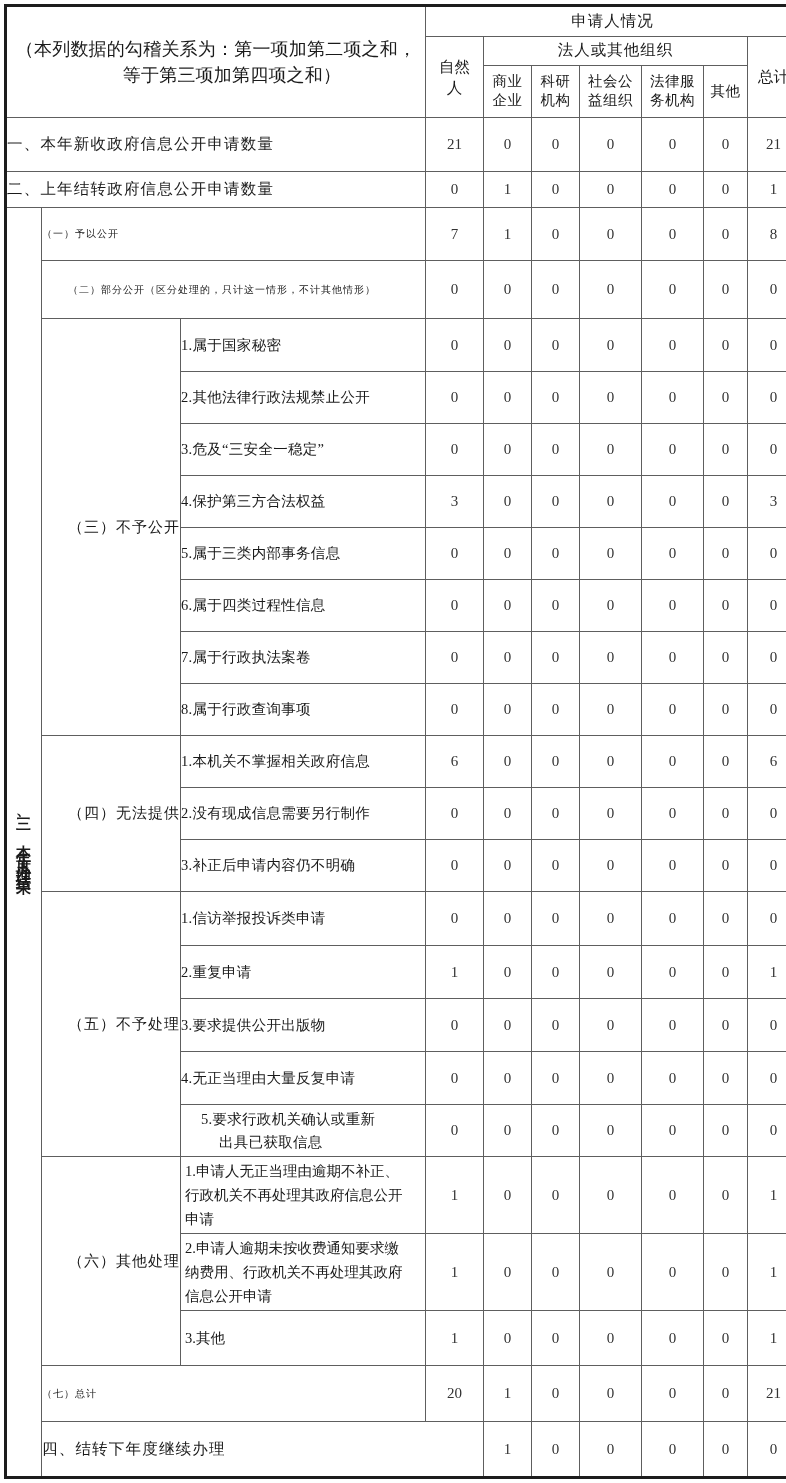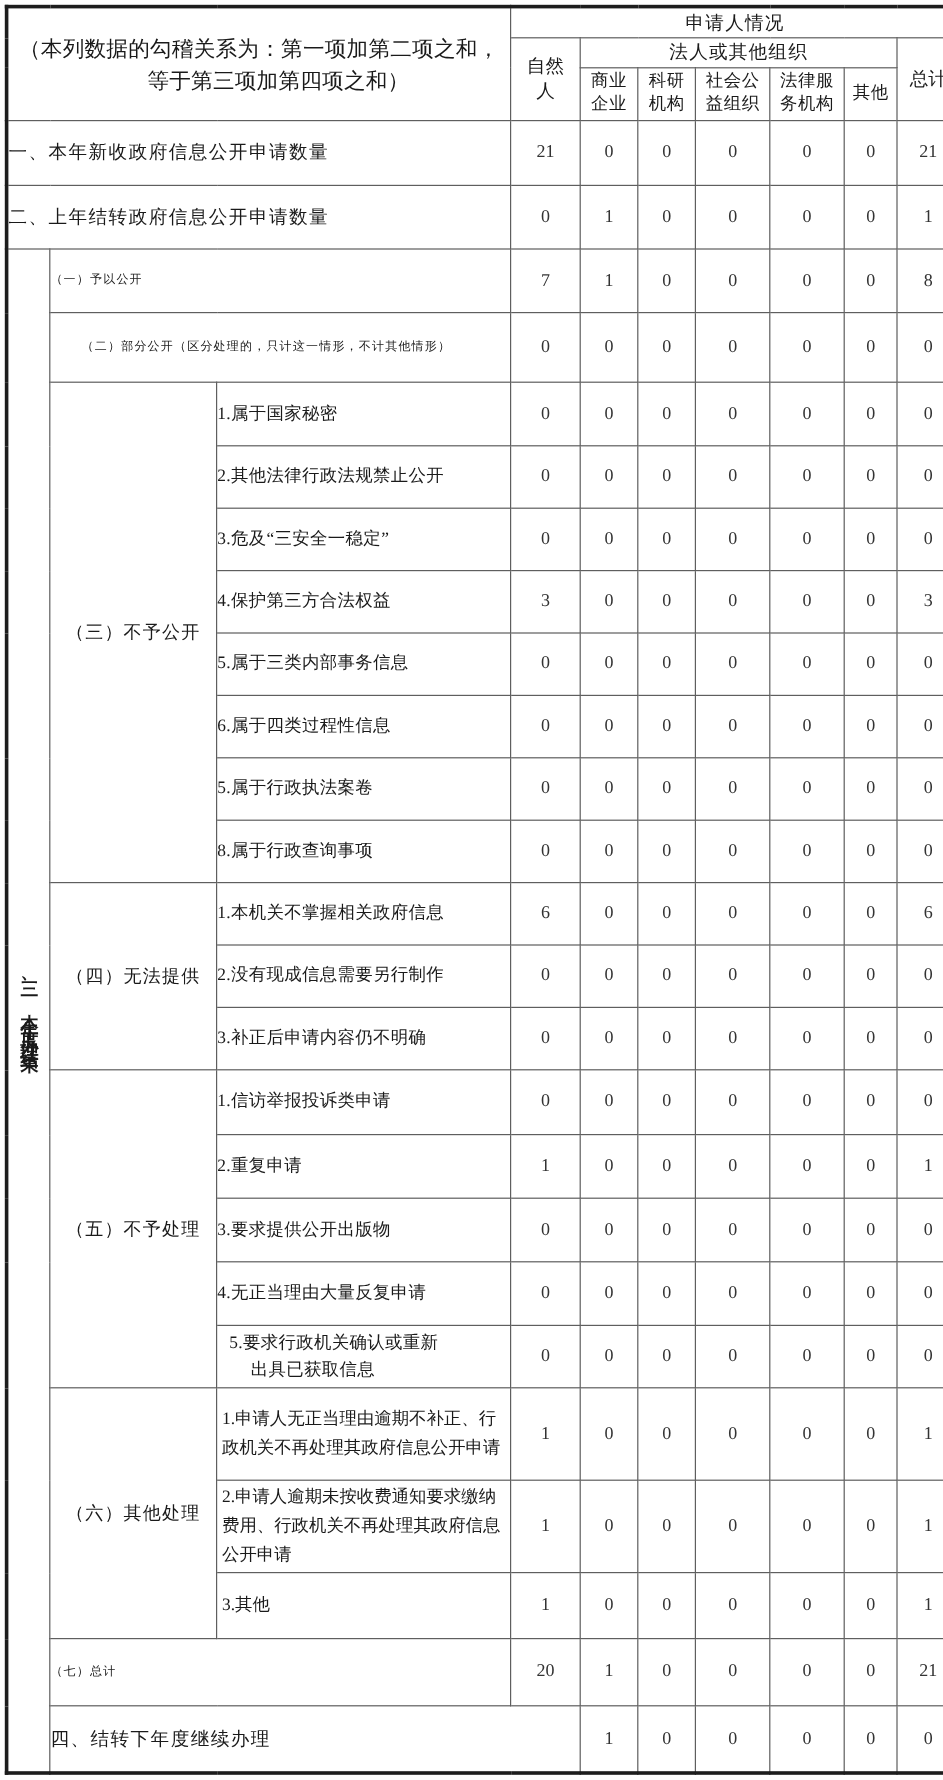--- a/index.html
+++ b/index.html
@@ -74,35 +74,35 @@
     font-size: 10px;
     padding-left: 22px;
     letter-spacing: 1px;
     line-height: 24px;
     font-family: Liberation Serif, serif;
     font-weight: bold;
   }
   .lv2.wrap { padding-left: 18px; padding-right: 23px; text-indent: 8px; }
   .cat {
     font-size: 15px;
-    text-align: center;
+    text-align: right;
     letter-spacing: 1px;
     font-family: "Liberation Sans", "DejaVu Sans", sans-serif;
     font-weight: bold;
   }
   .item {
     font-size: 14.5px;
     padding-left: 10px;
     padding-right: 6px;
     letter-spacing: 0.3px;
     line-height: 23px;
   }
-  .item.hang { padding-left: 10px; }
+  .item.hang { padding-left: 20px; }
   .item.hang .l2 { display: block; padding-left: 18px; }
-  .item.flush { padding-left: 4px; padding-right: 2px; line-height: 24px; letter-spacing: 0px; }
+  .item.flush { padding-left: 4px; padding-right: 14px; line-height: 24px; letter-spacing: 0px; }
   .rot {
     text-align: center;
     font-size: 15px;
     line-height: 1;
   }
   .rot span {
     writing-mode: vertical-rl;
     text-orientation: upright;
     display: inline-block;
     letter-spacing: 6px;
@@ -178,21 +178,21 @@
     <td class="num">21</td>
     <td class="num">0</td>
     <td class="num">0</td>
     <td class="num">0</td>
     <td class="num">0</td>
     <td class="num">0</td>
     <td class="num">21</td>
   </tr>
 
   <tr>
-    <td class="lv1" colspan="3" style="height:53px">二、上年结转政府信息公开申请数量</td>
+    <td class="lv1" colspan="3" style="height:36px">二、上年结转政府信息公开申请数量</td>
     <td class="num">0</td>
     <td class="num">1</td>
     <td class="num">0</td>
     <td class="num">0</td>
     <td class="num">0</td>
     <td class="num">0</td>
     <td class="num">1</td>
   </tr>
 
   <tr>
@@ -277,21 +277,21 @@
     <td class="item" style="height:52px">6.属于四类过程性信息</td>
     <td class="num">0</td>
     <td class="num">0</td>
     <td class="num">0</td>
     <td class="num">0</td>
     <td class="num">0</td>
     <td class="num">0</td>
     <td class="num">0</td>
   </tr>
   <tr>
-    <td class="item" style="height:52px">5.属于行政执法案卷</td>
+    <td class="item" style="height:52px">7.属于行政执法案卷</td>
     <td class="num">0</td>
     <td class="num">0</td>
     <td class="num">0</td>
     <td class="num">0</td>
     <td class="num">0</td>
     <td class="num">0</td>
     <td class="num">0</td>
   </tr>
   <tr>
     <td class="item" style="height:52px">8.属于行政查询事项</td>

